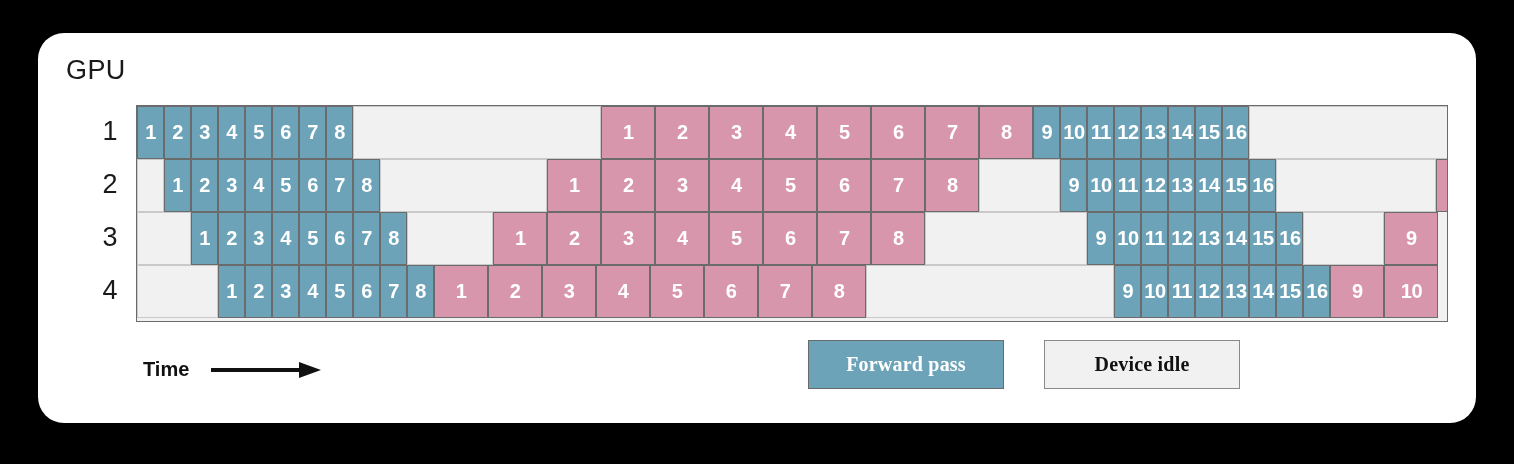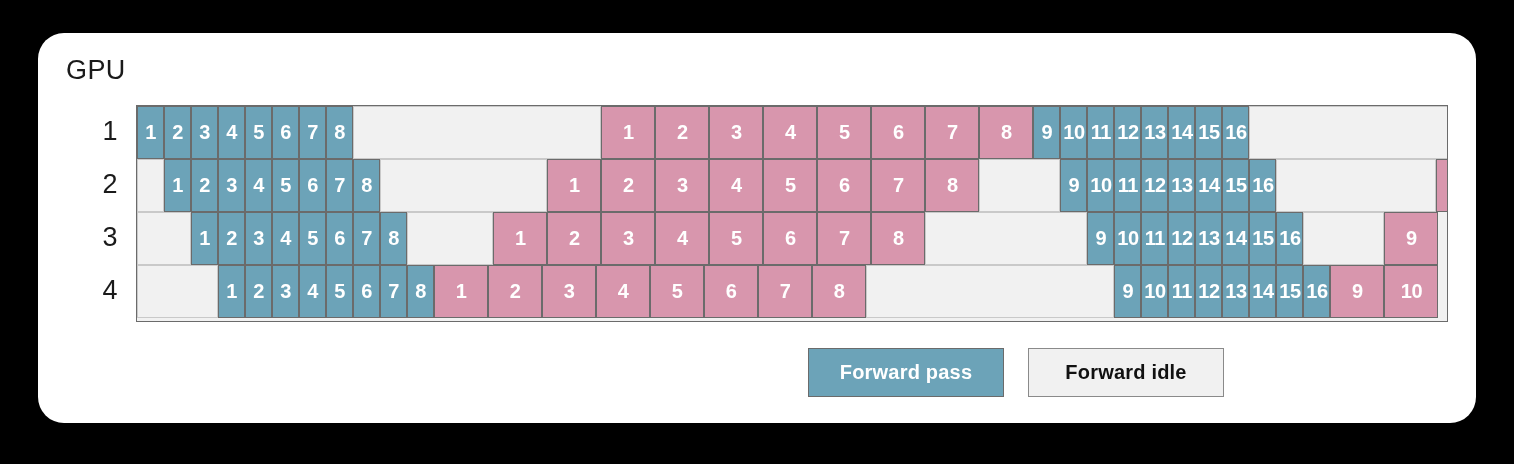--- a/index.html
+++ b/index.html
@@ -102,23 +102,24 @@
   #time-label {
     font-size: 20px;
     font-weight: bold;
     color: #111111;
   }
   #time-arrow { display: block; }
 
   #legend {
     position: absolute;
     left: 770px;
-    top: 315px;
-    display: flex;
-    gap: 24px;
+    top: 307px;
+    display: flex;
+    gap: 40px;
+    font-family: Liberation Serif, serif;
   }
   .legend-item {
     width: 196px;
     height: 49px;
     box-sizing: border-box;
     border: 1.5px solid #6b6b6b;
     display: flex;
     align-items: center;
     justify-content: center;
     font-size: 20px;
@@ -261,20 +262,27 @@
           <div class="cell fwd" style="left: 1058.4px; width: 27px;">12</div>
           <div class="cell fwd" style="left: 1085.4px; width: 27px;">13</div>
           <div class="cell fwd" style="left: 1112.4px; width: 27px;">14</div>
           <div class="cell fwd" style="left: 1139.4px; width: 27px;">15</div>
           <div class="cell fwd" style="left: 1166.4px; width: 27px;">16</div>
           <div class="cell bwd" style="left: 1193.4px; width: 54px;">9</div>
           <div class="cell bwd" style="left: 1247.4px; width: 54px;">10</div>
         </div>
       </div>
 
+    <div id="time-group">
+      <span id="time-label">Time</span>
+      <svg id="time-arrow" width="110" height="20" viewBox="0 0 110 20">
+        <line x1="0" y1="10" x2="90" y2="10" stroke="#111111" stroke-width="4"></line>
+        <polygon points="88,2 110,10 88,18" fill="#111111"></polygon>
+      </svg>
+    </div>
 
     <div id="legend">
         <div class="legend-item fwd">Forward pass</div>
-        <div class="legend-item idle">Forward idle</div>
+        <div class="legend-item idle">Device idle</div>
       </div>
 
   </div>
 </div>
 
 </body></html>

